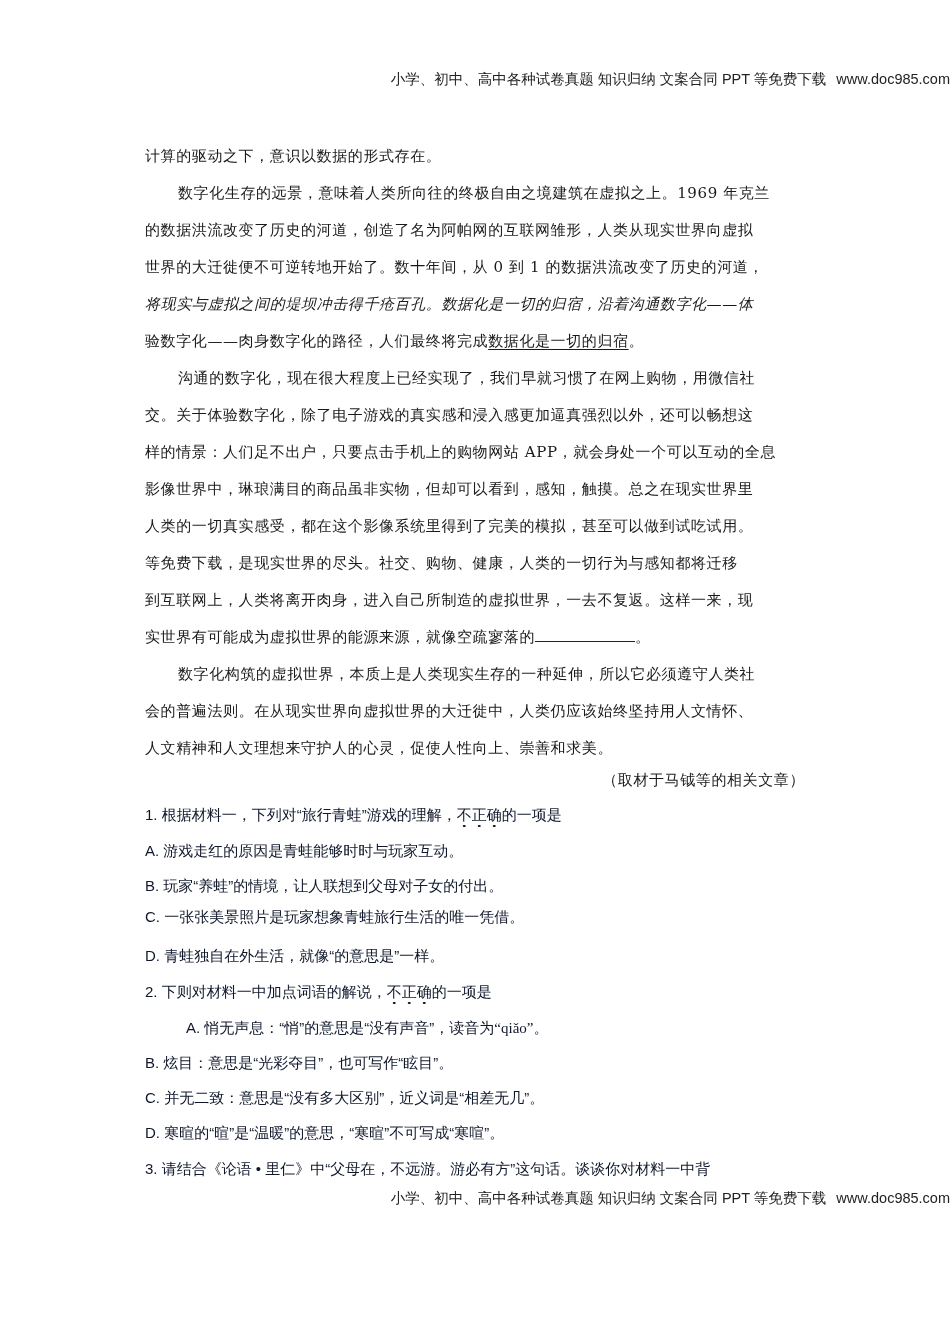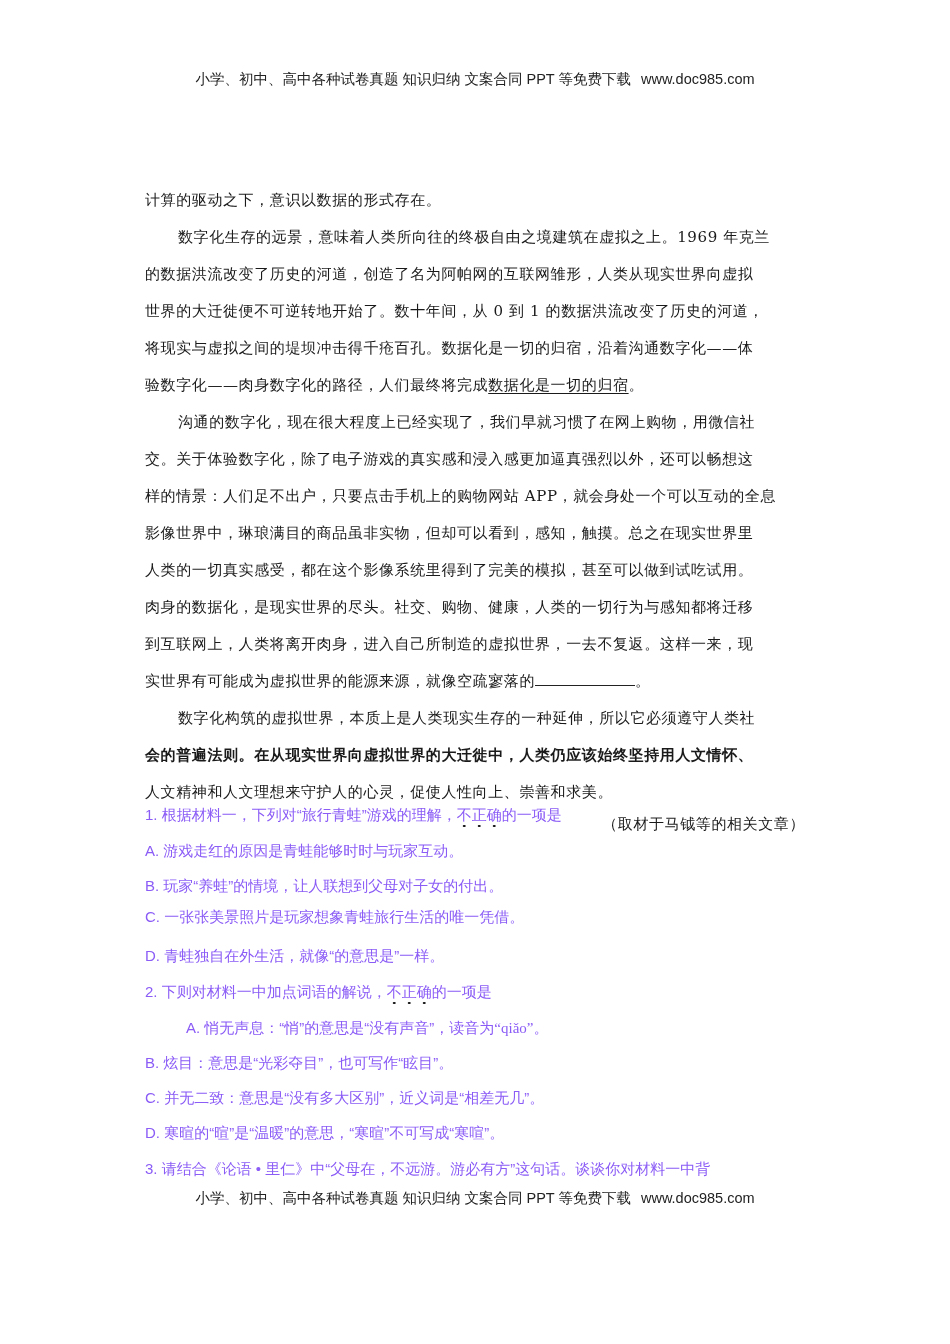--- a/index.html
+++ b/index.html
@@ -1,67 +1,67 @@
 <!DOCTYPE html>
 <html><head>
   <meta charset="utf-8">
   <style>
     html, body { margin: 0; padding: 0; background: #ffffff; }
     body { width: 950px; height: 1344px; position: relative; overflow: hidden; color: #1a1a1a; }
     .hdr {
-      position: absolute; left: 0; width: 950px; text-align: center;
+      position: absolute; left: 0; width: 950px; text-align: right;
       font-family: "Liberation Sans", "DejaVu Sans", sans-serif;
       font-size: 14.5px; color: #222; white-space: nowrap;
     }
     .hdr .url { margin-left: 10px; }
     .line {
       position: absolute; left: 145px; width: 660px; white-space: nowrap;
       font-family: "DejaVu Serif", "Liberation Serif", serif;
-      font-size: 15px; letter-spacing: 0.6px; line-height: 20px; color: #1a1a1a; margin-top: 44px;
+      font-size: 15px; letter-spacing: 0.6px; line-height: 20px; color: #1a1a1a;
     }
     .line.indent { left: 178px; width: 627px; }
     .line.right { text-align: right; }
     .ul { text-decoration: underline; text-underline-offset: 3px; }
     .blank { display: inline-block; width: 100px; border-bottom: 1px solid #222; height: 14px; vertical-align: baseline; }
     .q {
       position: absolute; left: 145px; white-space: nowrap;
       font-family: "Liberation Sans", "DejaVu Sans", sans-serif;
-      font-size: 15px; line-height: 20px; color: #8b5cf6;
+      font-size: 15px; line-height: 20px; color: #0f172a;
     }
     .dot { position: relative; }
     .dot::after {
       content: ""; position: absolute; left: 50%; bottom: -4px;
       width: 2.5px; height: 2.5px; background: #1a1a1a; border-radius: 50%; transform: translateX(-50%);
     }
     .pinyin { font-family: "Liberation Serif", "DejaVu Serif", serif; }
   </style>
 </head>
 <body>
 
 <div class="hdr" style="top:70px;">
   <span>小学、初中、高中各种试卷真题 知识归纳 文案合同 PPT 等免费下载</span><span class="url">www.doc985.com</span>
 </div>
 
 <div>
   <div class="line" style="top:146px;">计算的驱动之下，意识以数据的形式存在。</div>
   <div class="line indent" style="top:183px;">数字化生存的远景，意味着人类所向往的终极自由之境建筑在虚拟之上。1969 年克兰</div>
   <div class="line" style="top:220px;">的数据洪流改变了历史的河道，创造了名为阿帕网的互联网雏形，人类从现实世界向虚拟</div>
   <div class="line" style="top:257px;">世界的大迁徙便不可逆转地开始了。数十年间，从 0 到 1 的数据洪流改变了历史的河道，</div>
-  <div class="line" style="top:294px;">将现实与虚拟之间的堤坝冲击得千疮百孔。数据化是一切的归宿，沿着沟通数字化——体</div>
+  <div class="line" style="top:294px;font-style:italic;">将现实与虚拟之间的堤坝冲击得千疮百孔。数据化是一切的归宿，沿着沟通数字化——体</div>
   <div class="line" style="top:331px;"><span>验数字化——肉身数字化的路径，人们最终将完成</span><span class="ul">数据化是一切的归宿</span><span>。</span></div>
   <div class="line indent" style="top:368px;">沟通的数字化，现在很大程度上已经实现了，我们早就习惯了在网上购物，用微信社</div>
   <div class="line" style="top:405px;">交。关于体验数字化，除了电子游戏的真实感和浸入感更加逼真强烈以外，还可以畅想这</div>
   <div class="line" style="top:442px;">样的情景：人们足不出户，只要点击手机上的购物网站 APP，就会身处一个可以互动的全息</div>
   <div class="line" style="top:479px;">影像世界中，琳琅满目的商品虽非实物，但却可以看到，感知，触摸。总之在现实世界里</div>
   <div class="line" style="top:516px;">人类的一切真实感受，都在这个影像系统里得到了完美的模拟，甚至可以做到试吃试用。</div>
-  <div class="line" style="top:553px;">肉身的数据化，是现实世界的尽头。社交、购物、健康，人类的一切行为与感知都将迁移</div>
+  <div class="line" style="top:553px;">等免费下载，是现实世界的尽头。社交、购物、健康，人类的一切行为与感知都将迁移</div>
   <div class="line" style="top:590px;">到互联网上，人类将离开肉身，进入自己所制造的虚拟世界，一去不复返。这样一来，现</div>
   <div class="line" style="top:627px;"><span>实世界有可能成为虚拟世界的能源来源，就像空疏寥落的</span><span class="blank"></span><span>。</span></div>
   <div class="line indent" style="top:664px;">数字化构筑的虚拟世界，本质上是人类现实生存的一种延伸，所以它必须遵守人类社</div>
-  <div class="line" style="top:701px;font-weight:bold;">会的普遍法则。在从现实世界向虚拟世界的大迁徙中，人类仍应该始终坚持用人文情怀、</div>
+  <div class="line" style="top:701px;">会的普遍法则。在从现实世界向虚拟世界的大迁徙中，人类仍应该始终坚持用人文情怀、</div>
   <div class="line" style="top:738px;">人文精神和人文理想来守护人的心灵，促使人性向上、崇善和求美。</div>
   <div class="line right" style="top:770px;">（取材于马钺等的相关文章）</div>
 </div>
 
 <div>
   <div class="q" style="top:805px;"><span>1. 根据材料一，下列对“旅行青蛙”游戏的理解，</span><span class="dot">不</span><span class="dot">正</span><span class="dot">确</span><span>的一项是</span></div>
   <div class="q" style="top:841px;">A. 游戏走红的原因是青蛙能够时时与玩家互动。</div>
   <div class="q" style="top:876px;">B. 玩家“养蛙”的情境，让人联想到父母对子女的付出。</div>
   <div class="q" style="top:907px;">C. 一张张美景照片是玩家想象青蛙旅行生活的唯一凭借。</div>
   <div class="q" style="top:946px;">D. 青蛙独自在外生活，就像“的意思是”一样。</div>

